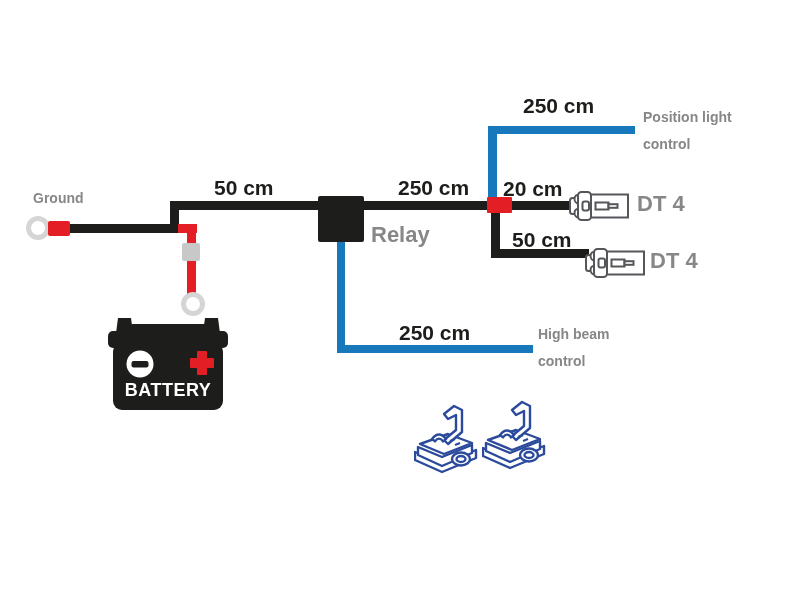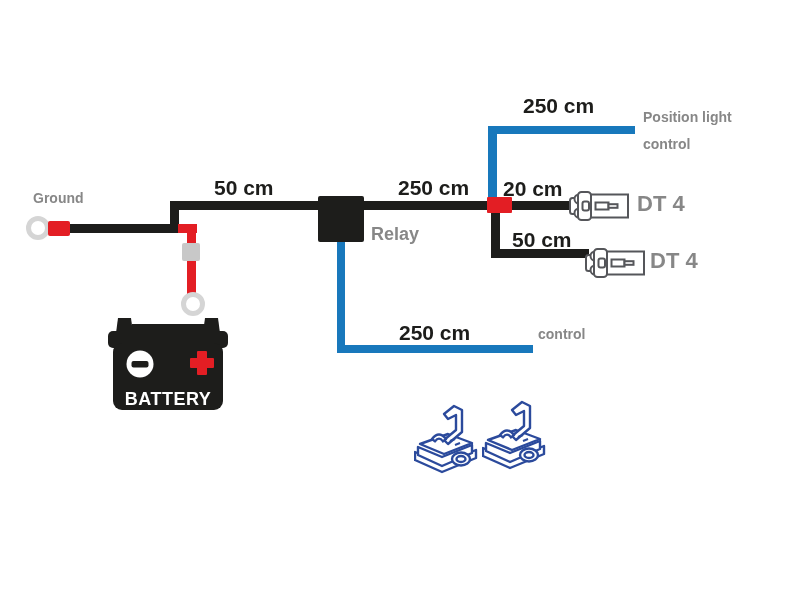--- a/index.html
+++ b/index.html
@@ -72,21 +72,21 @@
   <svg class="icon" style="left:100px;top:310px;" width="136" height="104" viewBox="0 0 136 104">
     <path d="M18 8 L31 8 L33 23 L16 23 Z" fill="#1d1d1b"></path>
     <path d="M105 8 L118 8 L120 23 L103 23 Z" fill="#1d1d1b"></path>
     <rect x="32" y="14" width="74" height="9" fill="#1d1d1b"></rect>
     <rect x="8" y="21" width="120" height="17" rx="5" fill="#1d1d1b"></rect>
     <rect x="13" y="33" width="110" height="67" rx="9" fill="#1d1d1b"></rect>
     <circle cx="40" cy="54" r="13.5" fill="#ffffff"></circle>
     <rect x="31.5" y="51" width="17" height="6.5" rx="2" fill="#1d1d1b"></rect>
     <path d="M98 42 h8 v7 h7 v8 h-7 v7 h-8 v-7 h-7 v-8 h7 Z" fill="#e31e24" stroke="#e31e24" stroke-width="2" stroke-linejoin="round"></path>
   </svg>
-  <div class="battery-text" style="left:100px;top:380px;width:136px;margin-top:9px;">BATTERY</div>
+  <div class="battery-text" style="left:100px;top:380px;width:136px;">BATTERY</div>
 
   <svg class="icon" style="left:568px;top:186px;" width="62" height="40" viewBox="0 0 62 40" fill="#ffffff" stroke="#55565a" stroke-width="2">
     <rect x="2" y="12" width="8" height="16" rx="2.5"></rect>
     <circle cx="11" cy="13" r="4.5"></circle>
     <circle cx="11" cy="27" r="4.5"></circle>
     <rect x="10" y="6" width="13" height="28" rx="3.5"></rect>
     <rect x="14.5" y="15.5" width="6.5" height="9" rx="2"></rect>
     <rect x="23" y="8.5" width="37" height="23"></rect>
     <rect x="27.5" y="16.5" width="13" height="7"></rect>
     <rect x="40.5" y="18.2" width="9" height="3.6"></rect>
@@ -123,36 +123,37 @@
     <path d="M41 45 l5 -2" stroke-width="2"></path>
     <ellipse cx="47" cy="59" rx="9" ry="6.5"></ellipse>
     <ellipse cx="47" cy="59" rx="4.5" ry="3" fill="none"></ellipse>
   </svg>
 
   <div class="name-label" style="left:33px;top:185px;">Ground</div>
 
   <div class="seg-label" style="left:214px;top:176px;">50 cm</div>
 
 
-  <div class="name-label" style="left:371px;top:221px;font-size:18px;">Relay</div>
+  <div class="name-label" style="left:371px;top:221px;font-size:22px;">Relay</div>
 
   <div class="seg-label" style="left:398px;top:176px;">250 cm</div>
 
   <div class="seg-label" style="left:523px;top:94px;">250 cm</div>
 
   <div class="name-label" style="left:643px;top:104px;">
     <div>Position light</div>
     <div>control</div>
   </div>
 
   <div class="seg-label" style="left:503px;top:177px;">20 cm</div>
   <div class="name-label" style="left:637px;top:190px;font-size:22px;">DT 4</div>
 
   <div class="seg-label" style="left:512px;top:228px;">50 cm</div>
   <div class="name-label" style="left:650px;top:247px;font-size:22px;">DT 4</div>
 
   <div class="seg-label" style="left:399px;top:321px;">250 cm</div>
 
   <div class="name-label" style="left:538px;top:321px;">
+    <div>High beam</div>
     <div>control</div>
   </div>
 
 </div>
 
 </body></html>

